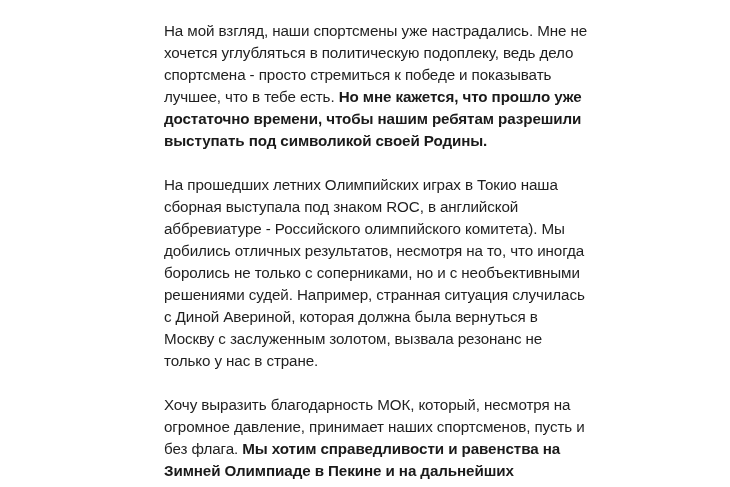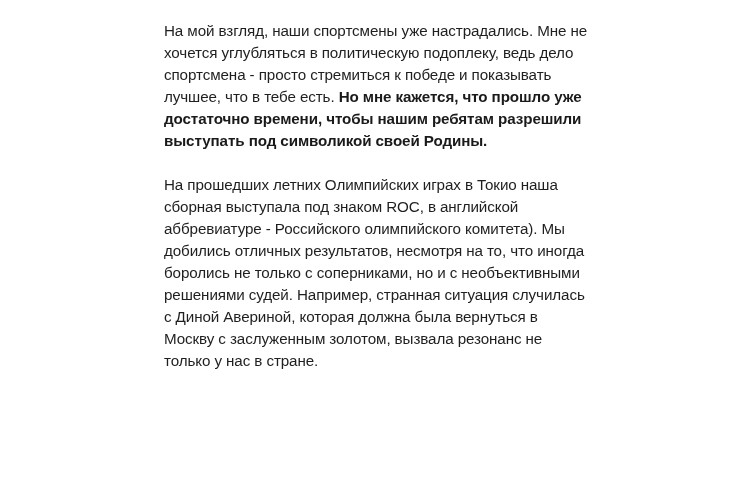--- a/index.html
+++ b/index.html
@@ -20,13 +20,14 @@
   }
   .article p { margin: 0 4px 22px 0; }
   .article b { font-weight: 700; color: #1a1a1a; }
 </style>
 </head>
 <body>
 
 <div class="article">
   <p><span>На мой взгляд, наши спортсмены уже настрадались. Мне не хочется углубляться в политическую подоплеку, ведь дело спортсмена - просто стремиться к победе и показывать лучшее, что в тебе есть. </span><b>Но мне кажется, что прошло уже достаточно времени, чтобы нашим ребятам разрешили выступать под символикой своей Родины.</b></p>
   <p><span>На прошедших летних Олимпийских играх в Токио наша сборная выступала под знаком ROC, в английской аббревиатуре - Российского олимпийского комитета). Мы добились отличных результатов, несмотря на то, что иногда боролись не только с соперниками, но и с необъективными решениями судей. Например, странная ситуация случилась с Диной Авериной, которая должна была вернуться в Москву с заслуженным золотом, вызвала резонанс не только у нас в стране.</span></p>
+  <p><span>Хочу выразить благодарность МОК, который, несмотря на огромное давление, принимает наших спортсменов, пусть и без флага. </span><b>Мы хотим справедливости и равенства на Зимней Олимпиаде в Пекине и на дальнейших</b></p>
 </div>
 
 </body></html>

